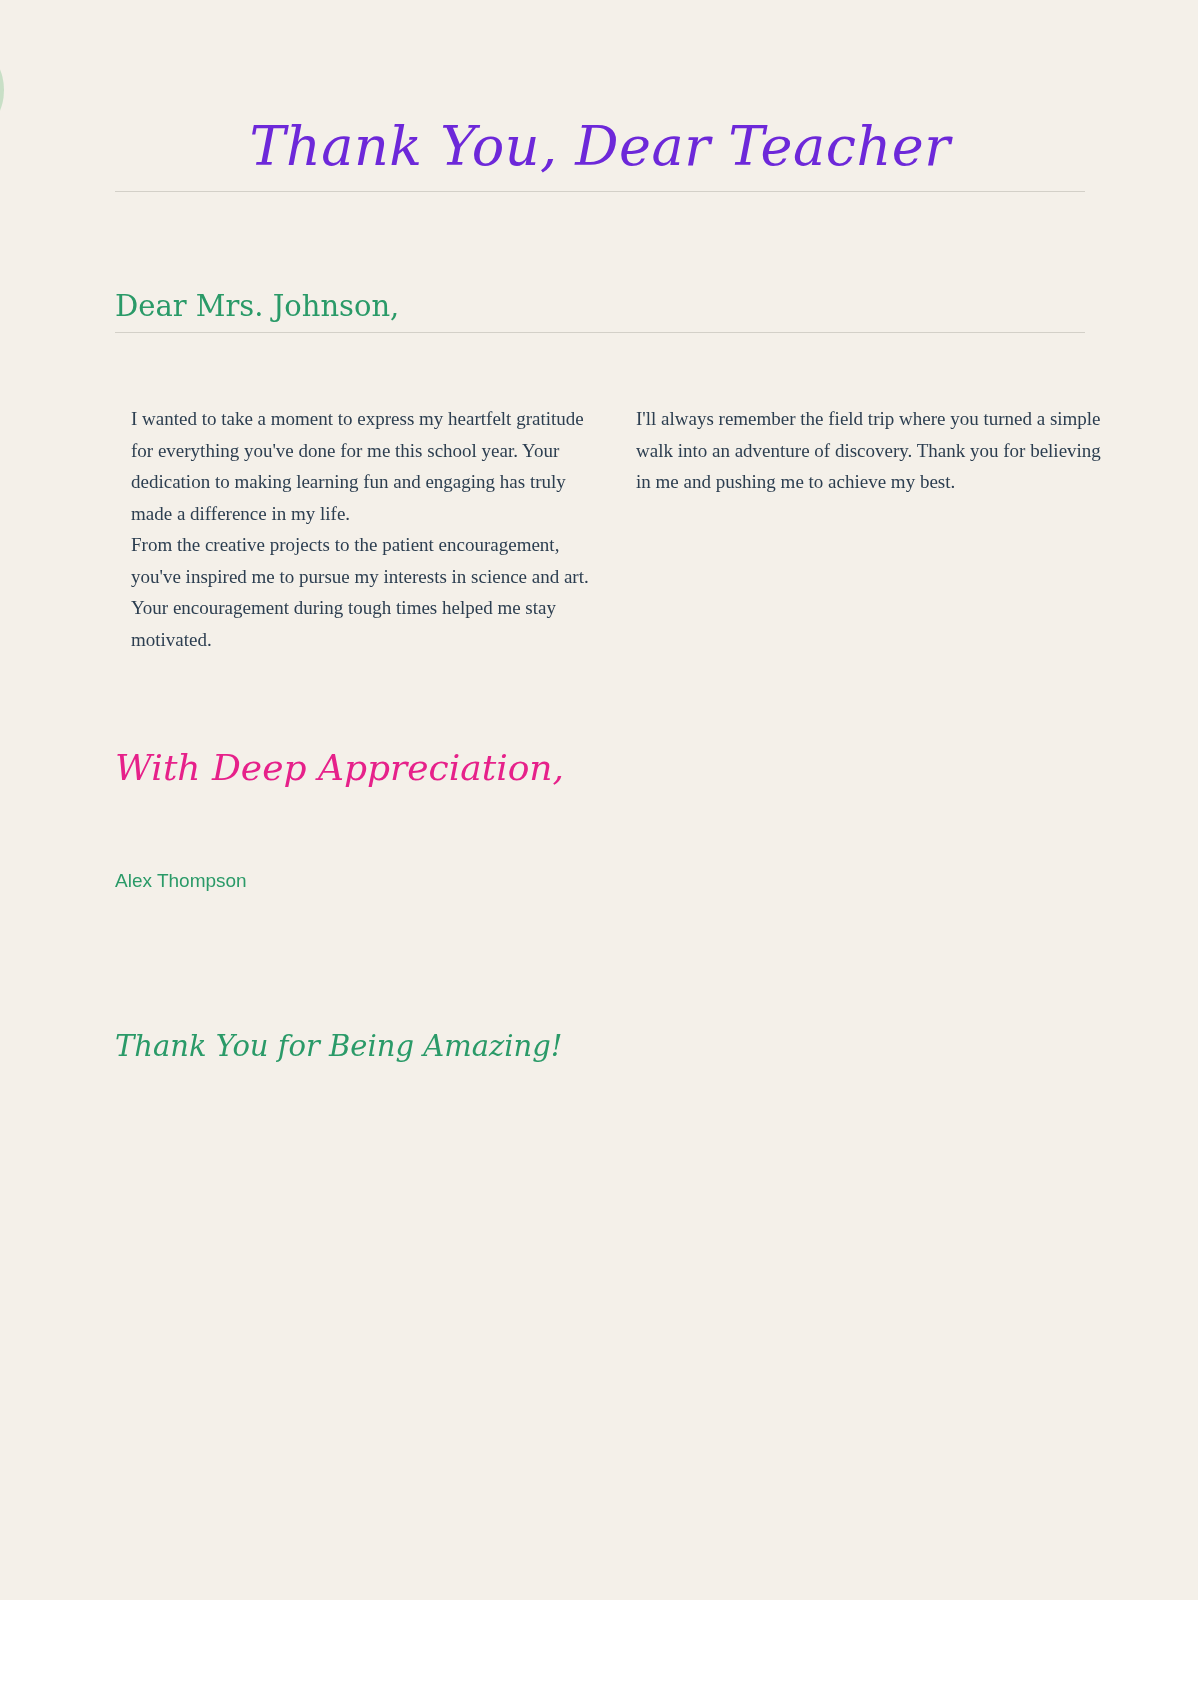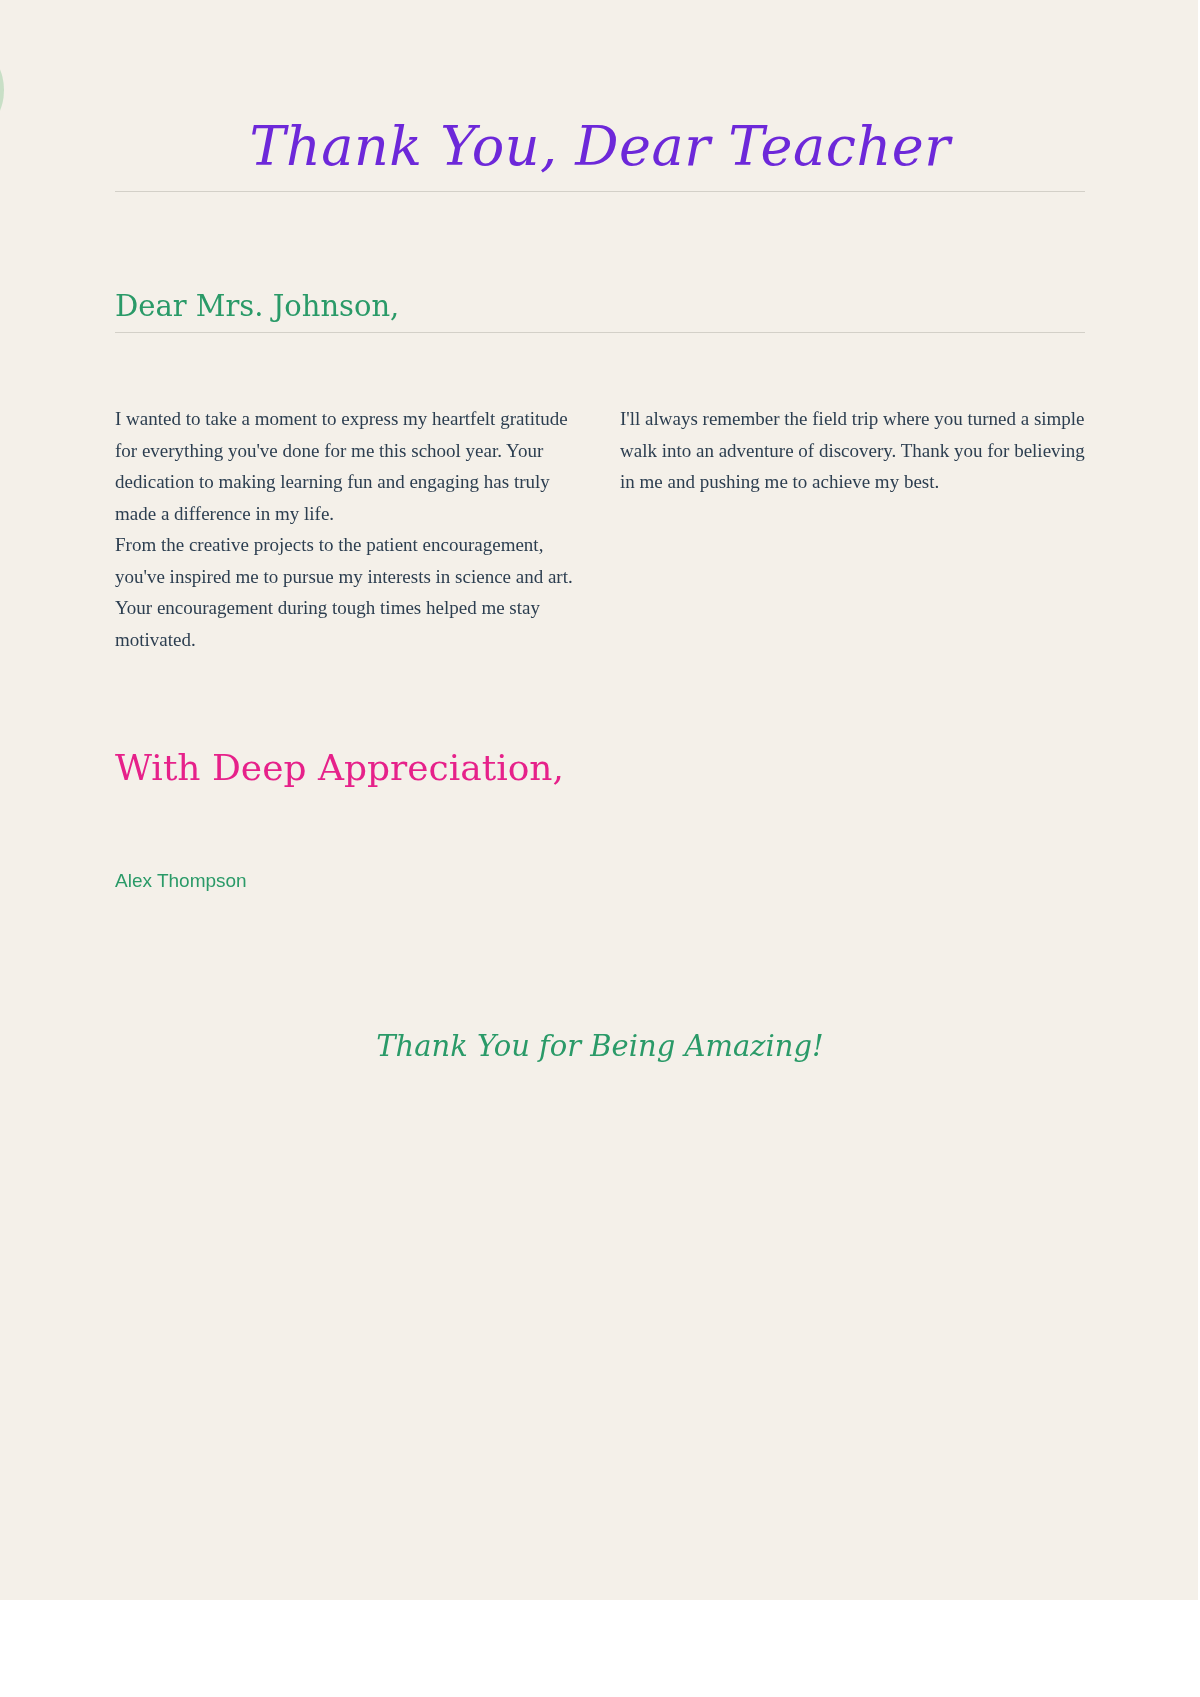--- a/index.html
+++ b/index.html
@@ -61,59 +61,60 @@
       left: 0;
       font-family: "DejaVu Serif", serif;
       font-size: 29px;
       line-height: 40px;
       color: #2a9a68;
       text-align: right;
     }
     .columns {
       position: absolute;
       top: 403px;
-      left: 0;
+      left: 16px;
       width: 970px;
       display: flex;
       justify-content: space-between;
     }
     .col {
       width: 465px;
       font-family: "Liberation Serif", serif;
       font-size: 19px;
       line-height: 31.5px;
       color: #2c3e50;
     }
     .col p {
       margin: 0;
     }
     .closing {
       position: absolute;
       top: 742px;
       left: 0;
       font-family: "DejaVu Serif", serif;
+      font-style: italic;
       font-size: 36px;
       line-height: 52px;
       color: #e6218a;
     }
     .signature {
       position: absolute;
       top: 866px;
       left: 0;
       font-family: "Liberation Sans", sans-serif;
       font-size: 19px;
       line-height: 30px;
       color: #2a9a68;
     }
     .footer-note {
       position: absolute;
       top: 1024px;
       left: 0;
       width: 970px;
-      text-align: center;
+      text-align: left;
       font-family: "DejaVu Serif", serif;
       font-style: italic;
       font-size: 29px;
       line-height: 44px;
       color: #2a9a68;
     }
   </style>
 </head>
 <body>
 

